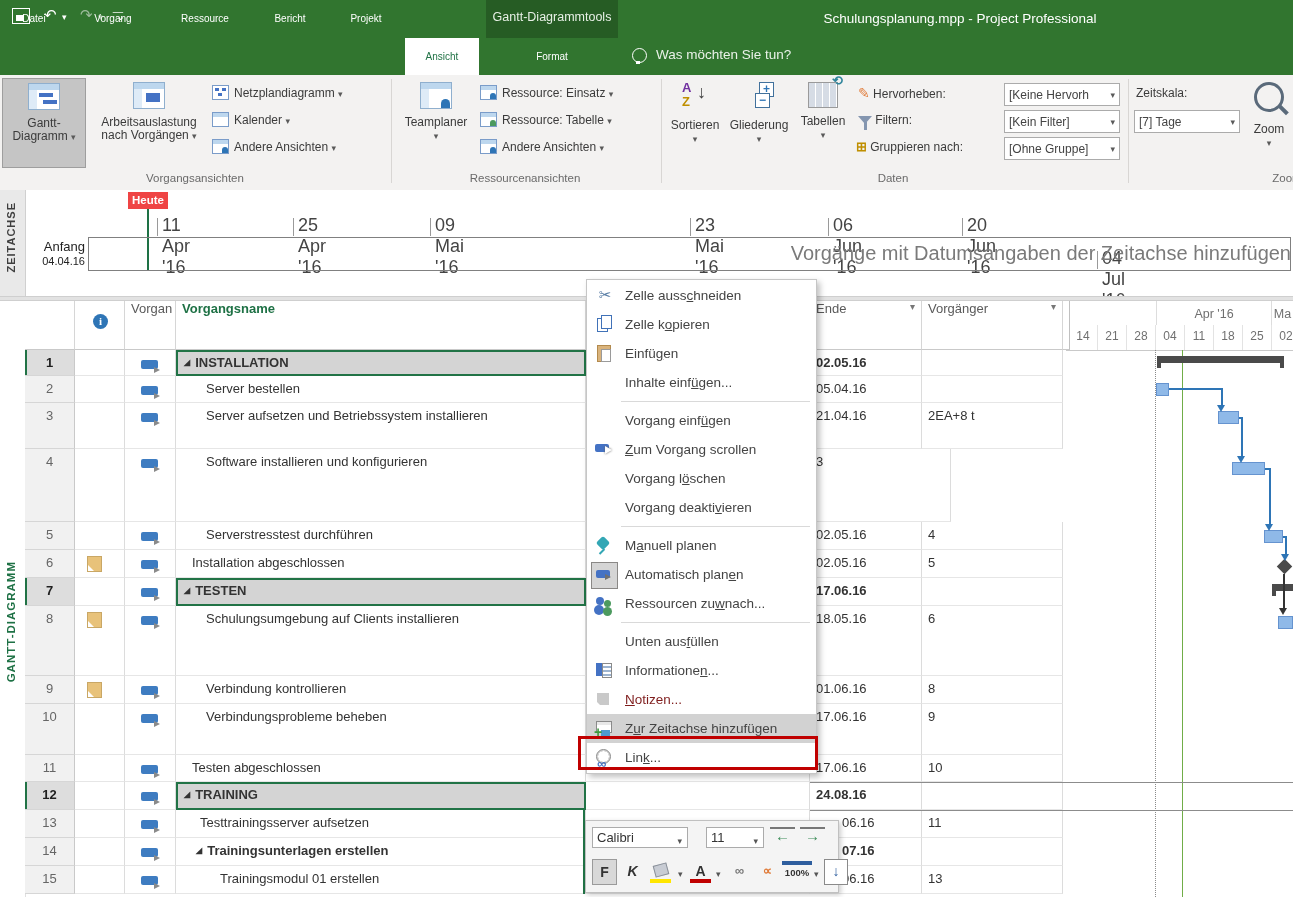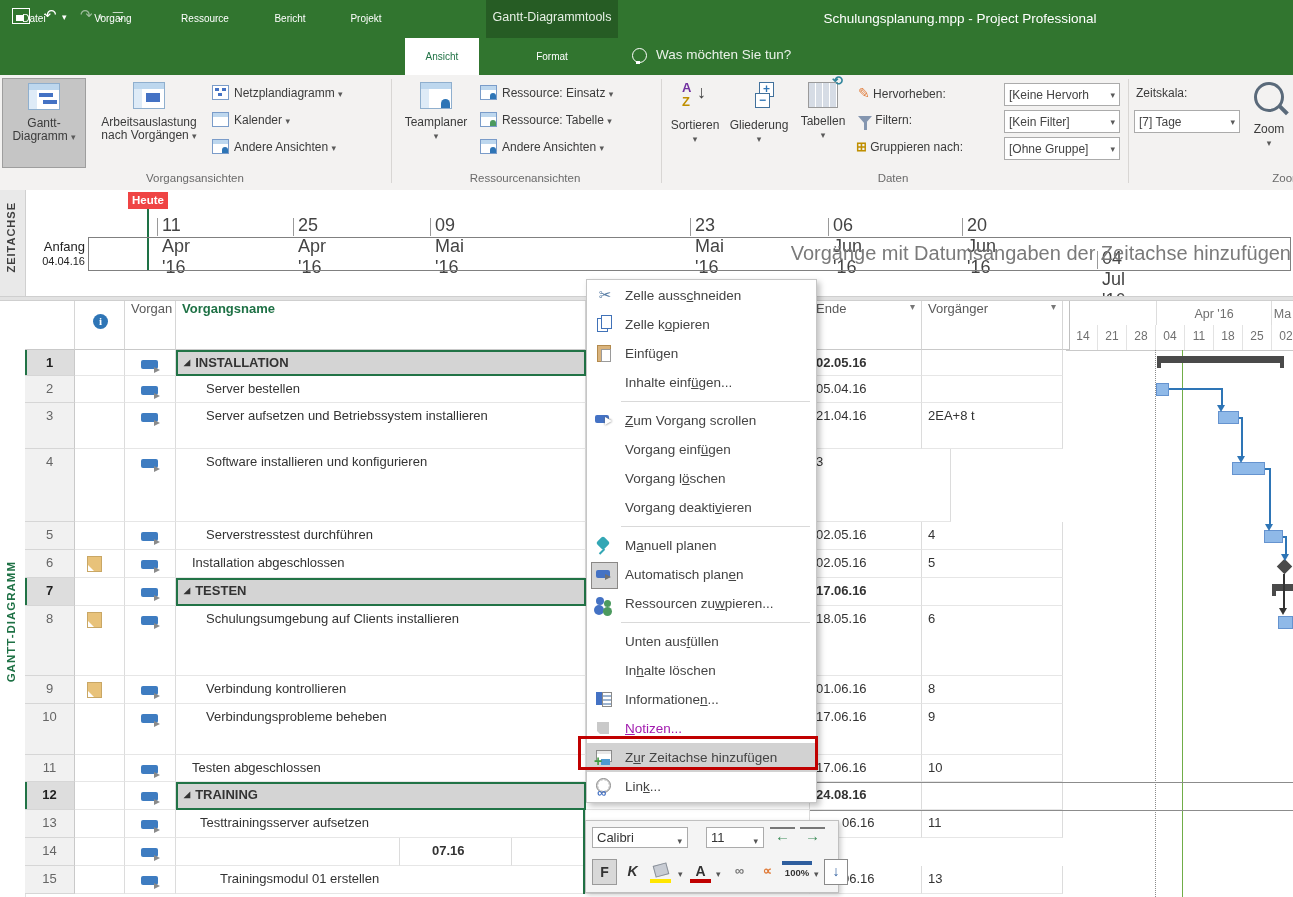--- a/index.html
+++ b/index.html
@@ -129,21 +129,21 @@
   .mile{position:absolute;width:11px;height:11px;background:#4A4A4A;transform:rotate(45deg)}
   .seg{position:absolute}
   .arr{position:absolute;width:0;height:0;border-left:4.5px solid transparent;border-right:4.5px solid transparent;border-top:7px solid #2E75B6}
   .r12line{position:absolute;left:810px;width:483px;height:1px;background:#8C8C8C;z-index:3}
 
   
   #ctxmenu{left:586px;top:279px;width:229px;background:#FFFFFF;border:1px solid #C6C6C6;box-shadow:3px 3px 6px rgba(0,0,0,.25);z-index:10;padding:1px 0}
   .mi{height:29px;display:flex;align-items:center;font-size:13.5px;color:#444}
   .mi .mic{width:24px;margin-left:6px;text-align:center;flex:none;position:relative;height:20px}
   .mi .lbl{margin-left:8px;white-space:nowrap}
-  .mi.dis{color:#a21caf}
+  .mi.dis{color:#7f1d1d}
   .mi.hl{background:#D2D2D2}
   .k{text-decoration:underline}
   .msep{height:1px;background:#D9D9D9;margin:4px 6px 4px 34px}
   .icbox{position:absolute;left:-2px;top:-3px;width:25px;height:25px;background:#D5D5D5;border:1px solid #8A8886}
   .ic-cut::before{content:"✂";color:#5B7FA6;font-size:15px}
   .ic-copy::before{content:"";position:absolute;left:4px;top:3px;width:9px;height:12px;background:#fff;border:1px solid #4172B8}
   .ic-copy::after{content:"";position:absolute;left:8px;top:0px;width:9px;height:12px;background:#fff;border:1px solid #4172B8}
   .ic-paste::before{content:"";position:absolute;left:4px;top:1px;width:12px;height:15px;background:#D9B37C;border:1px solid #B38A4D}
   .ic-paste::after{content:"";position:absolute;left:8px;top:5px;width:8px;height:11px;background:#fff;border:1px solid #9A9A9A}
   .ic-scroll::before{content:"";position:absolute;left:2px;top:4px;width:14px;height:8px;background:#4472C4;border-radius:2px}
@@ -451,20 +451,21 @@
       <div class="c mode"><span class="modeic"></span></div>
       <div class="c name" style="padding-left: 24px;"><span class="nmtxt">Testtrainingsserver aufsetzen</span></div>
       <div class="c hid"></div>
       <div class="c ende clip">06.16</div>
       <div class="c vorg">11</div>
     </div>
     <div class="trow" style="height: 28px;">
       <div class="rn c">14</div>
       <div class="c info"></div>
       <div class="c mode"><span class="modeic"></span></div>
+      <div class="c name b" style="padding-left: 20px;"><span class="tri">◢</span><span class="nmtxt">Trainingsunterlagen erstellen</span></div>
       <div class="c hid"></div>
       <div class="c ende b clip">07.16</div>
       <div class="c vorg"></div>
     </div>
     <div class="trow" style="height: 28px;">
       <div class="rn c">15</div>
       <div class="c info"></div>
       <div class="c mode"><span class="modeic"></span></div>
       <div class="c name" style="padding-left: 44px;"><span class="nmtxt">Trainingsmodul 01 erstellen</span></div>
       <div class="c hid"></div>
@@ -523,26 +524,26 @@
     <div class="mi">
       <span class="mic ic-paste"></span>
       <span class="lbl"><span>Einfü</span><span class="k">g</span><span>en</span></span>
     </div>
     <div class="mi">
       <span class="mic"></span>
       <span class="lbl"><span>Inhalte einf</span><span class="k">ü</span><span>gen...</span></span>
     </div>
     <div class="msep"></div>
     <div class="mi">
+      <span class="mic"></span>
+      <span class="lbl"><span>Vorgang einf</span><span class="k">ü</span><span>gen</span></span>
+    </div>
+    <div class="mi">
       <span class="mic ic-scroll"></span>
       <span class="lbl"><span></span><span class="k">Z</span><span>um Vorgang scrollen</span></span>
-    </div>
-    <div class="mi">
-      <span class="mic"></span>
-      <span class="lbl"><span>Vorgang einf</span><span class="k">ü</span><span>gen</span></span>
     </div>
     <div class="mi">
       <span class="mic"></span>
       <span class="lbl"><span>Vorgang l</span><span class="k">ö</span><span>schen</span></span>
     </div>
     <div class="mi">
       <span class="mic"></span>
       <span class="lbl"><span>Vorgang deakti</span><span class="k">v</span><span>ieren</span></span>
     </div>
     <div class="msep"></div>
@@ -551,30 +552,26 @@
       <span class="lbl"><span>M</span><span class="k">a</span><span>nuell planen</span></span>
     </div>
     <div class="mi">
       <span class="mic ic-auto">
         <span class="icbox"></span>
       </span>
       <span class="lbl"><span>Automatisch plan</span><span class="k">e</span><span>n</span></span>
     </div>
     <div class="mi">
       <span class="mic ic-people"></span>
-      <span class="lbl"><span>Ressourcen zu</span><span class="k">w</span><span>pieren...</span></span>
+      <span class="lbl"><span>Ressourcen zu</span><span class="k">w</span><span>nach...</span></span>
     </div>
     <div class="msep"></div>
     <div class="mi">
       <span class="mic"></span>
       <span class="lbl"><span>Unten aus</span><span class="k">f</span><span>üllen</span></span>
-    </div>
-    <div class="mi">
-      <span class="mic"></span>
-      <span class="lbl"><span>In</span><span class="k">h</span><span>alte löschen</span></span>
     </div>
     <div class="mi">
       <span class="mic ic-info"></span>
       <span class="lbl"><span>Informatione</span><span class="k">n</span><span>...</span></span>
     </div>
     <div class="mi dis">
       <span class="mic ic-note"></span>
       <span class="lbl"><span></span><span class="k">N</span><span>otizen...</span></span>
     </div>
     <div class="mi hl">

